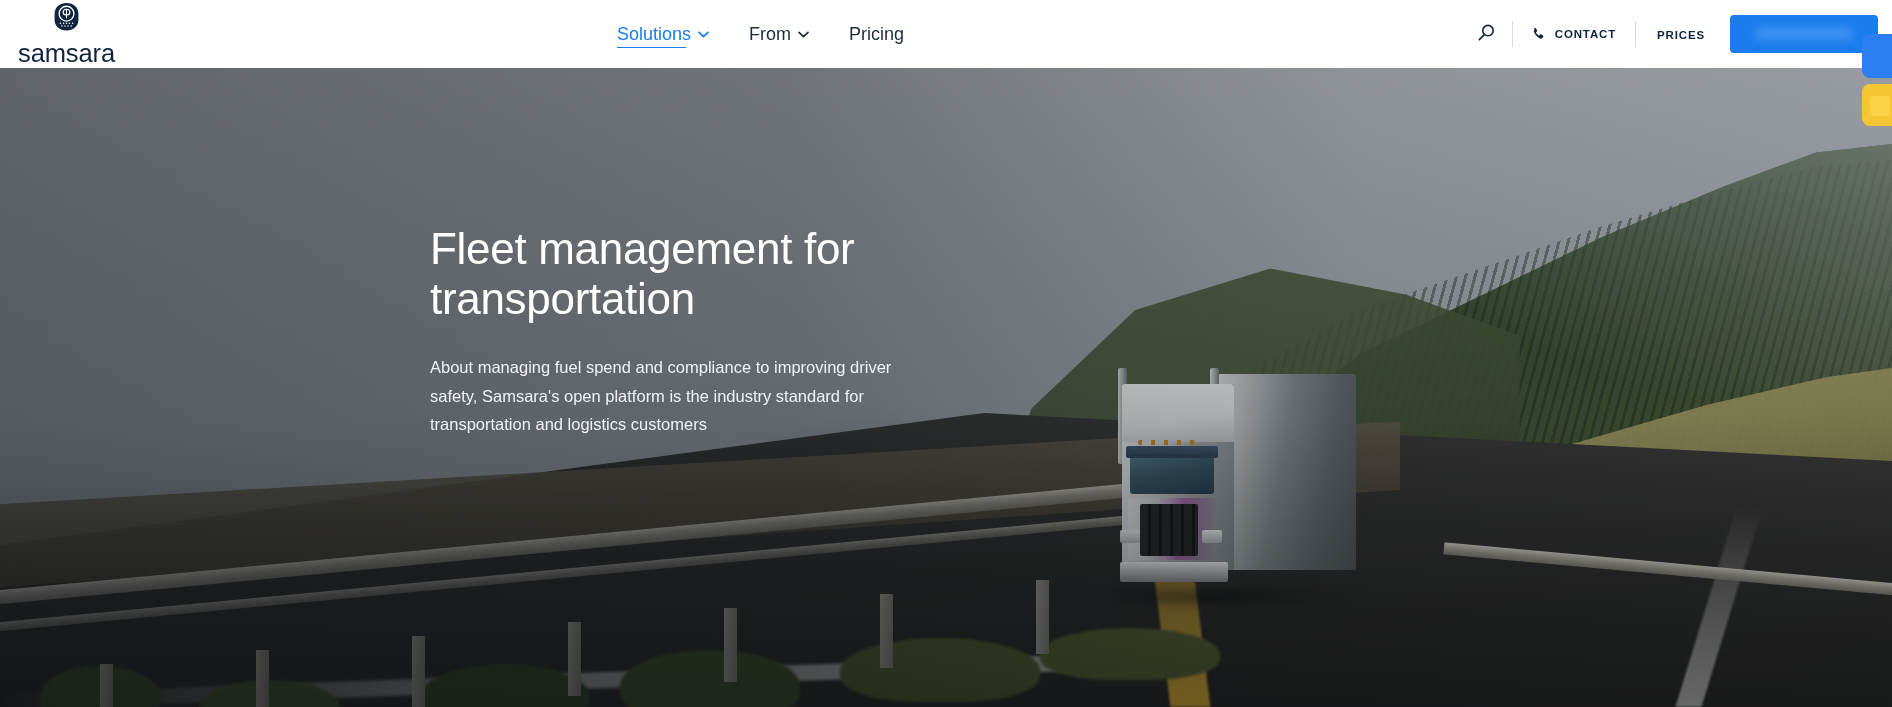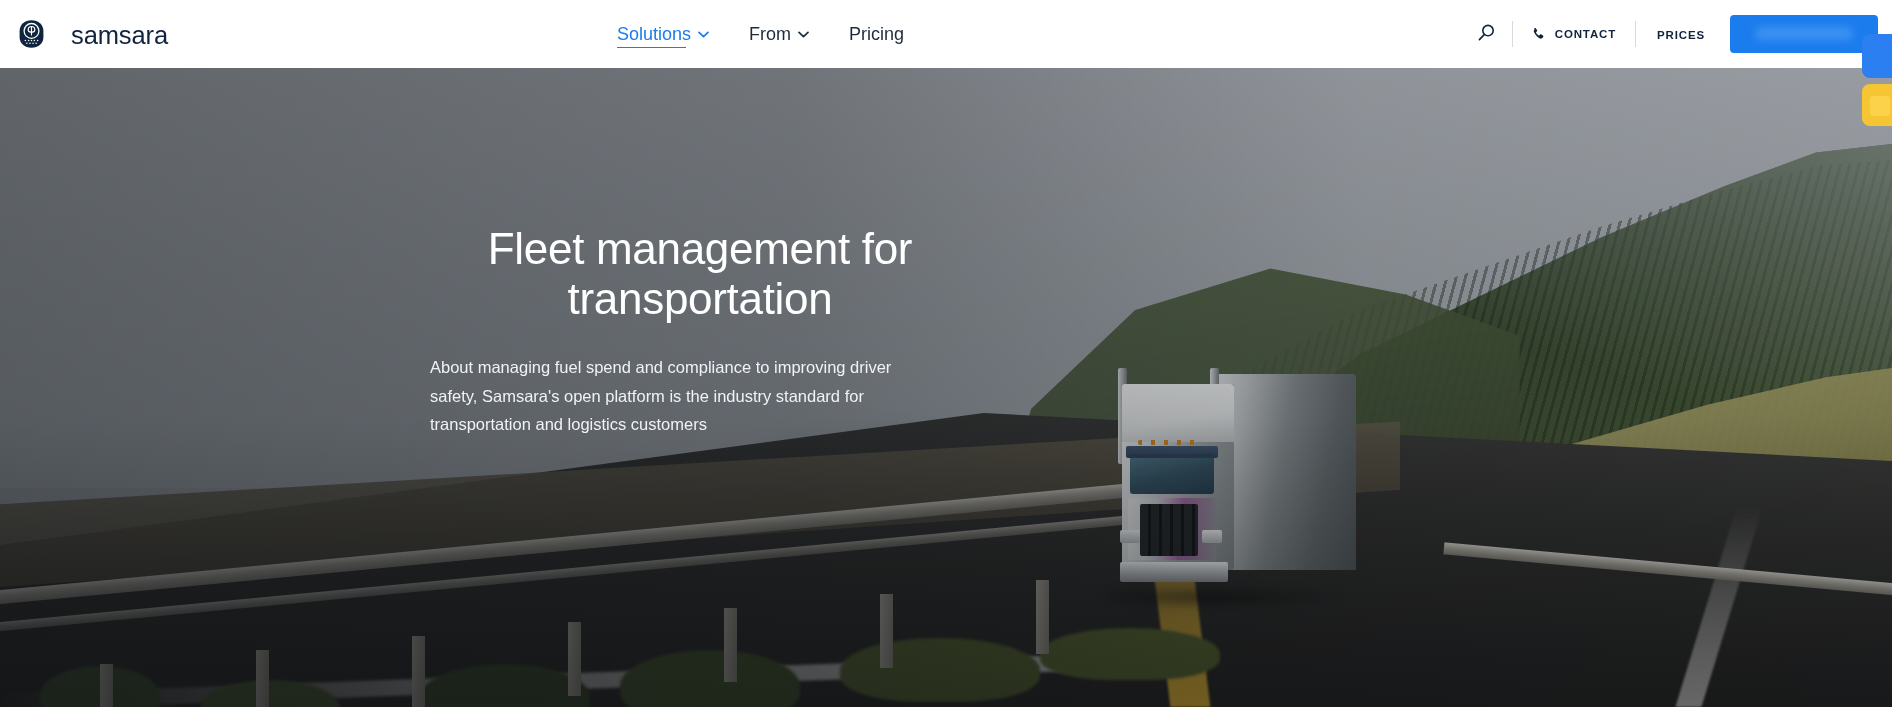--- a/index.html
+++ b/index.html
@@ -20,22 +20,23 @@
     width:1892px; height:68px;
     background:#ffffff;
     z-index:40;
     display:flex; align-items:center;
   }
 
   
   .logo-wrap {
     position:absolute; left:18px; top:50%;
     transform:translateY(-50%);
-    display:flex; align-items:center; gap:26px;
+    display:flex; align-items:center; gap:9px;
     text-decoration:none;
+    flex-direction:column;
   }
   .logo-mark { width:27px; height:29px; display:block; }
   .logo-word {
     font-size:25.5px; font-weight:400; color:#10243e;
     letter-spacing:-0.1px; line-height:1;
     position:relative; top:1px;
   }
 
   
   .nav-main {
@@ -319,21 +320,20 @@
 
   
   .hero-copy {
     position:absolute; left:430px; top:156px;
     width:540px; z-index:20;
   }
   .hero-title {
     font-size:44px; line-height:1.13; font-weight:400;
     color:#ffffff; letter-spacing:-0.3px;
     margin:0 0 30px 0;
-    text-align:center;
   }
   .hero-sub {
     font-size:16.5px; line-height:1.72; color:#f0f2f4;
     font-weight:400; margin:0 0 34px 0; max-width:500px;
   }
   .hero-cta {
     display:inline-flex; align-items:center; justify-content:center;
     height:44px; padding:0 26px;
     background:#1b7ced; color:#ffffff;
     border:none; border-radius:4px;

